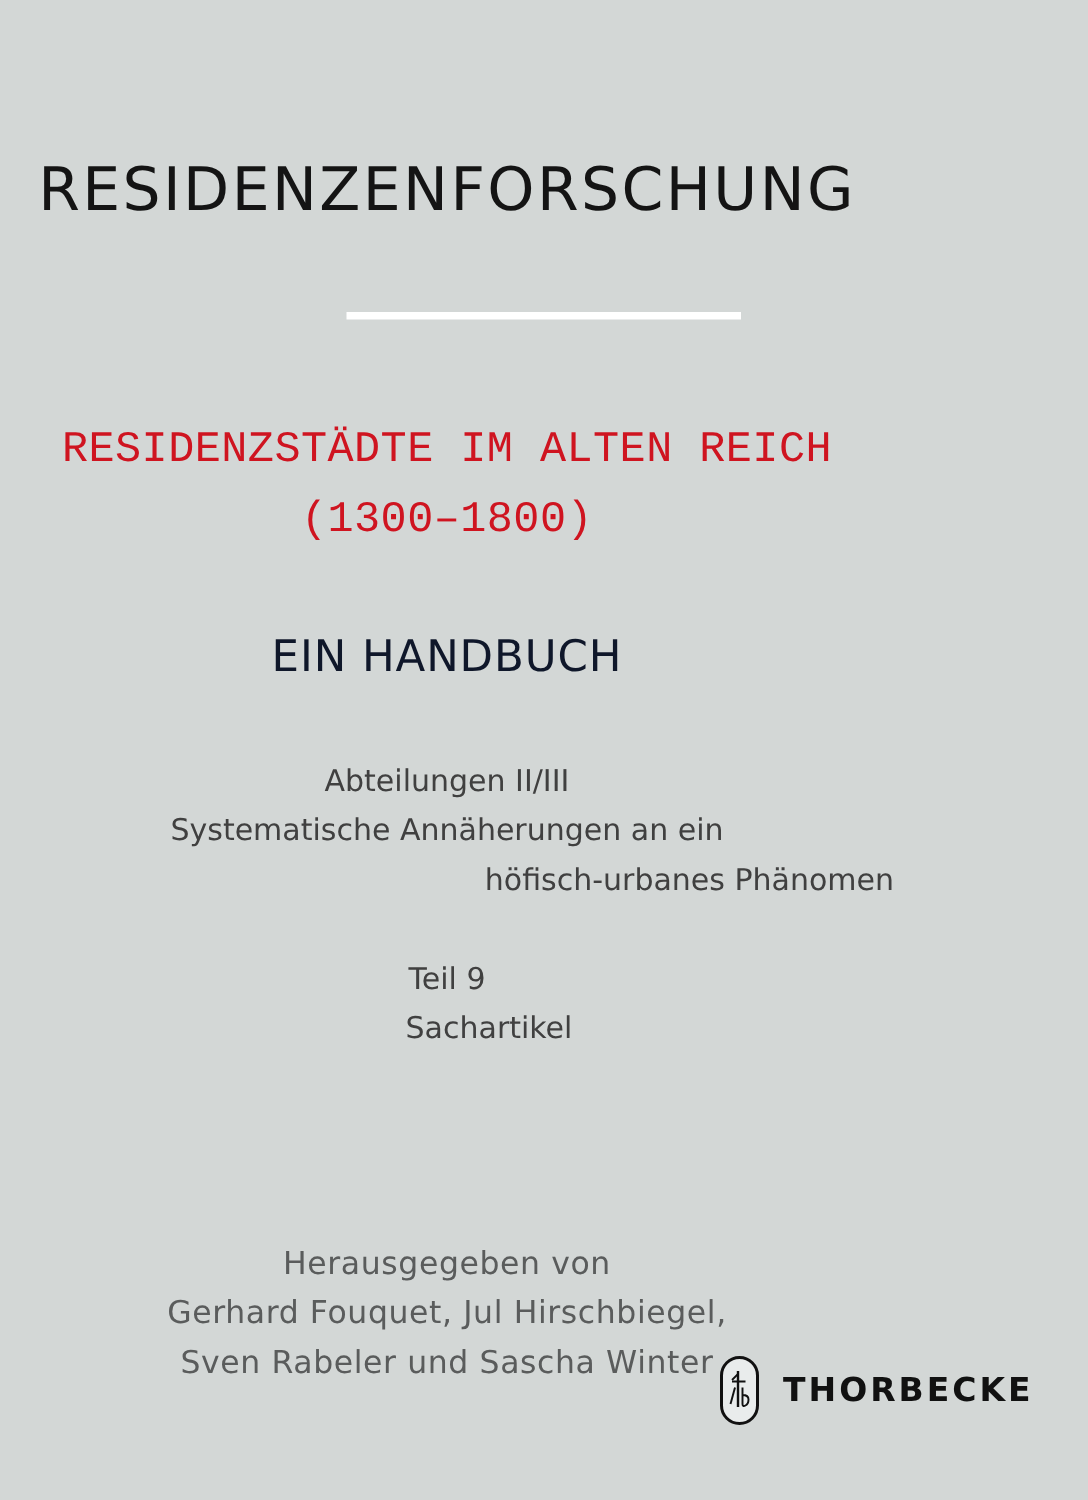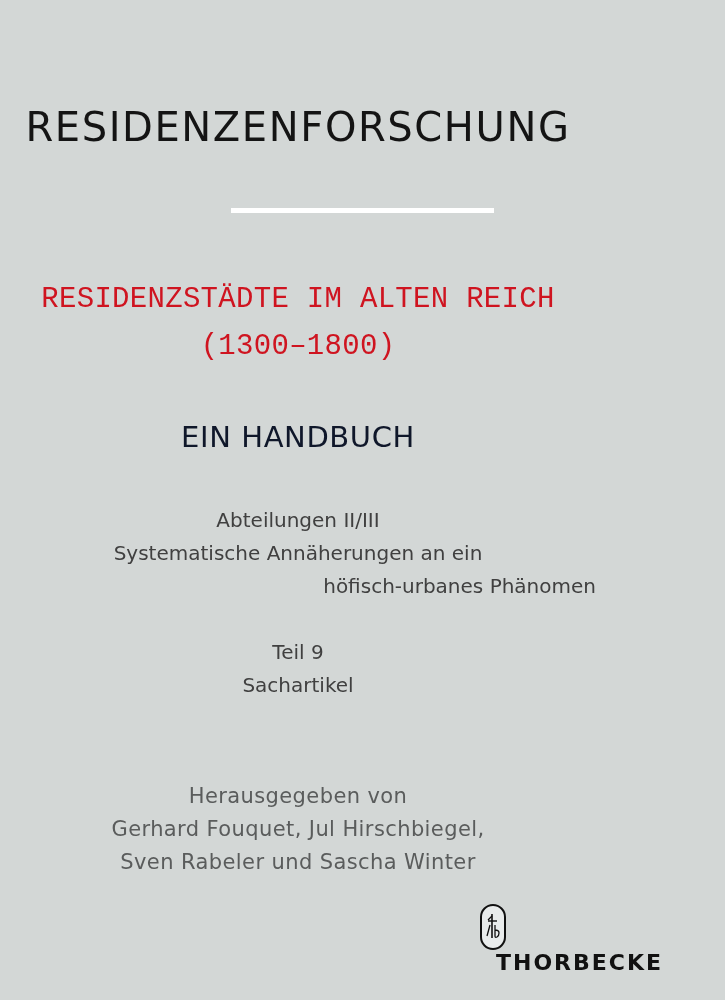--- a/index.html
+++ b/index.html
@@ -30,30 +30,30 @@
     .handbuch {
       top: 420px; font-size: 29px; color: #0f172a; letter-spacing: 0.6px;
     }
     .sub {
       font-size: 20px; color: #404040;
     }
     .s1 { top: 508px; }
     .s2 { top: 541px; }
     .s3 { top: 574px; text-align: right; }
     .s4 { top: 640px; }
-    .s5 { top: 673px; }
+    .s5 { top: 673px; padding-left: 28px; }
     .ed {
-      font-size: 21px; color: #5a5c5c; letter-spacing: 0.4px;
+      font-size: 21px; color: #5a5c5c; letter-spacing: 0.4px; margin-top: 46px;
     }
     .e1 { top: 784px; }
     .e2 { top: 817px; }
     .e3 { top: 850px; }
     .publisher {
       position: absolute; left: 480px; top: 904px;
-      display: flex;  flex-direction: column;
+      display: flex; align-items: center;
     }
     .logo-mark {
       width: 26px; height: 46px;
       border: 2.5px solid #111; border-radius: 13px;
       background: #e9ecec;
       display: flex; align-items: center; justify-content: center;
       box-sizing: border-box;
     }
     .pub-name {
       margin-left: 16px;

